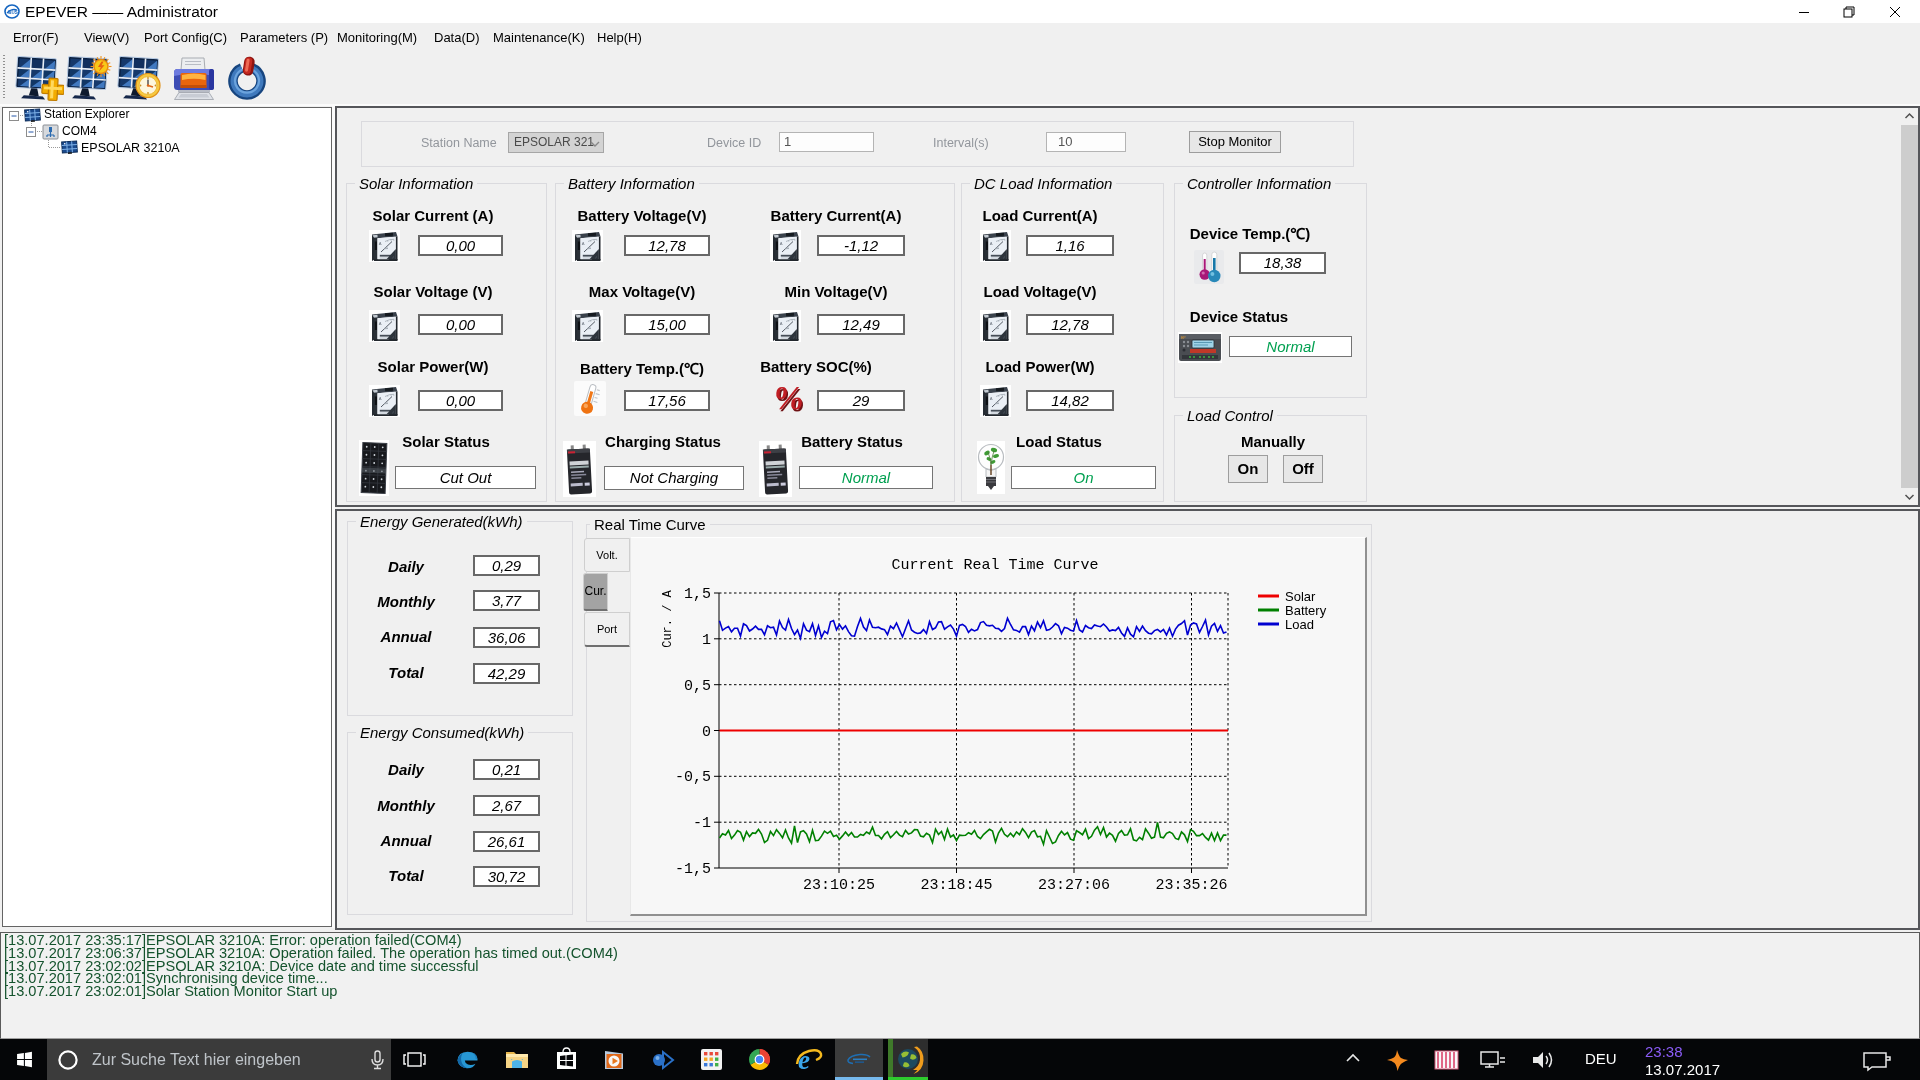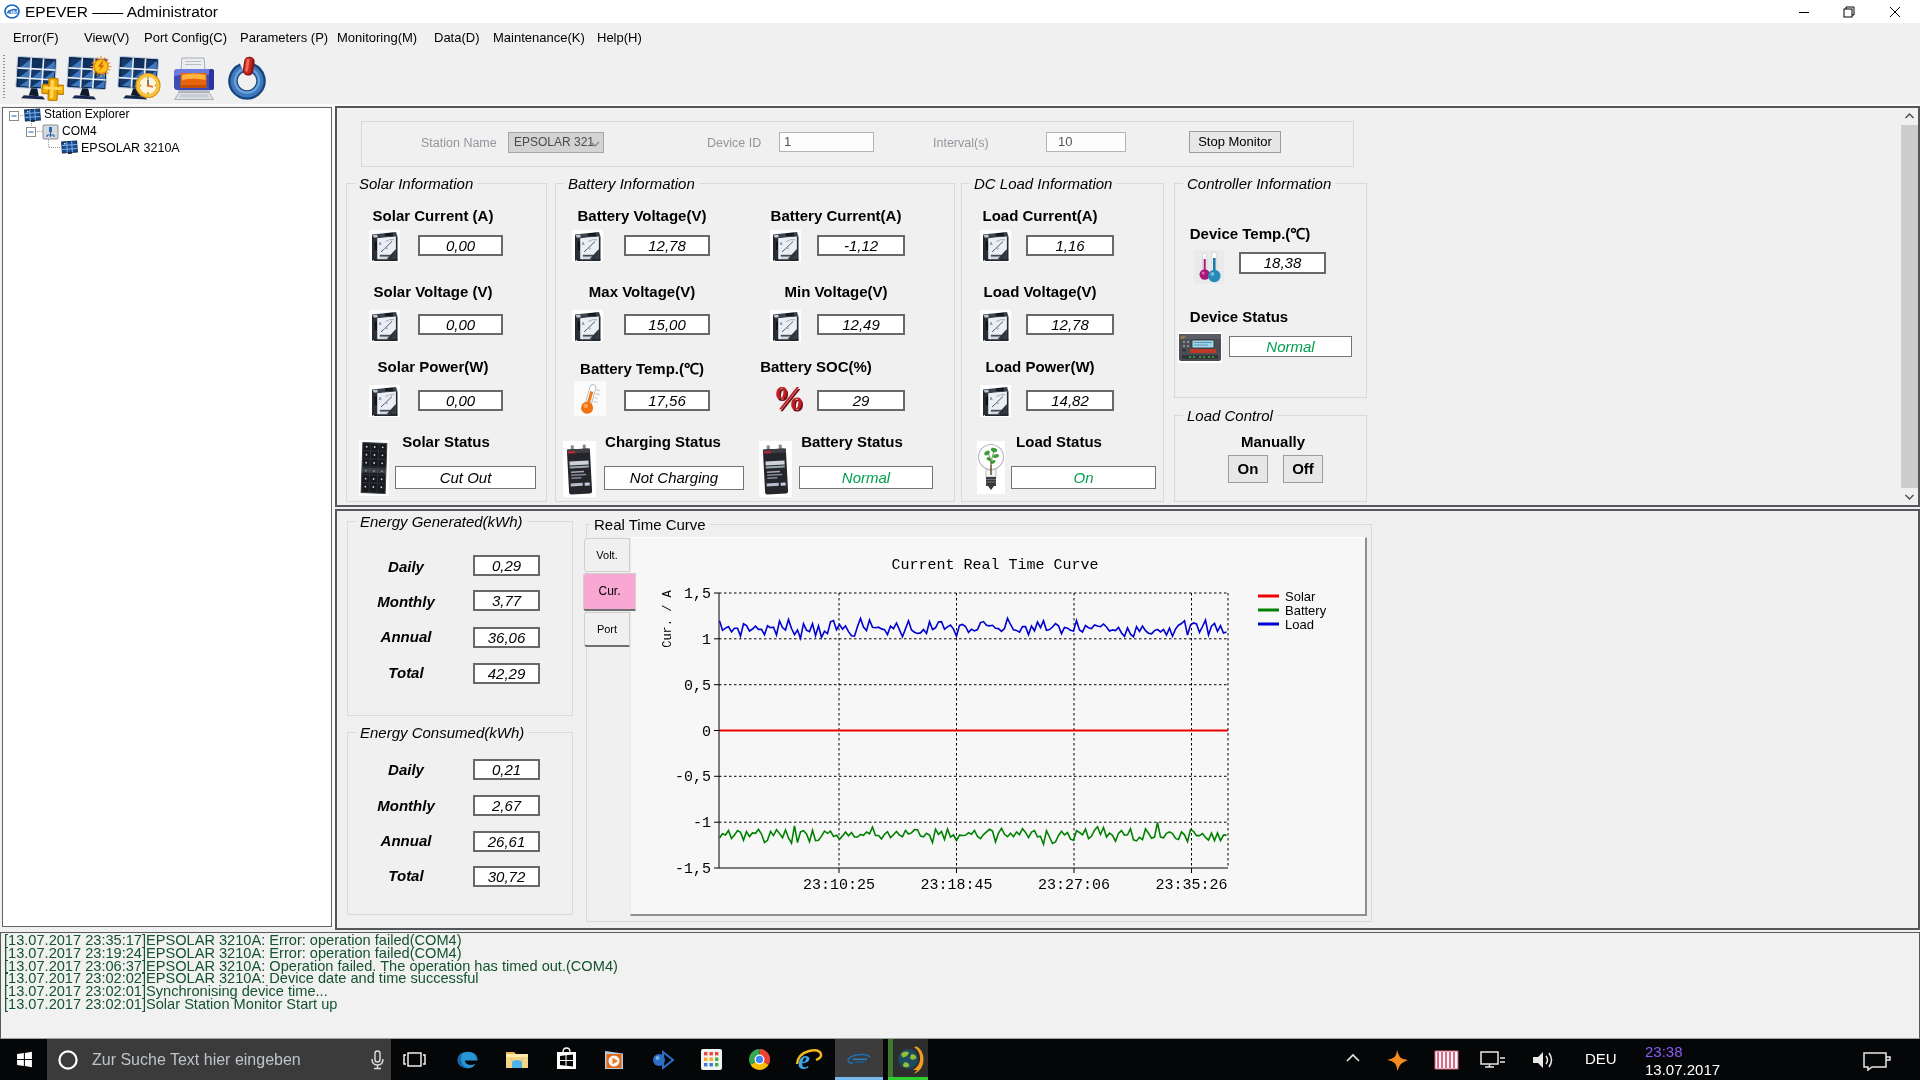--- a/index.html
+++ b/index.html
@@ -755,21 +755,21 @@
 <div class="vbox" style="left:473px;top:831px;width:67px;height:21px;line-height:17px">26,61</div>
 <div class="abs" style="left:340px;top:867px;width:132px;text-align:center;font-weight:bold;font-style:italic;font-size:15px">Total</div>
 <div class="vbox" style="left:473px;top:866px;width:67px;height:21px;line-height:17px">30,72</div>
 <div class="gbox" style="left:586px;top:524px;width:786px;height:398px">
     <span class="gtitle" style="font-style:normal;left:3px">Real Time Curve</span>
   </div>
 
 <div class="abs" style="left:630px;top:537px;width:737px;height:379px;background:#f7f7f7;border-right:2px solid #909090;border-bottom:2px solid #909090;border-top:1px solid #fff;border-left:1px solid #e8e8e8"></div>
 
 <div class="abs" style="left:584px;top:538px;width:46px;height:34px;background:#f0f0f0;border:1px solid #cfcfcf;border-radius:3px 0 0 3px;font-size:11px;text-align:center;line-height:33px">Volt.</div>
-<div class="abs" style="left:583px;top:573px;width:53px;height:38px;background:#f9a8d4;border:1px solid #cfcfcf;border-bottom:2px solid #6f6f6f;border-radius:3px 0 0 3px;font-size:12px;text-align:center;line-height:35px">Cur.</div>
+<div class="abs" style="left:583px;top:573px;width:25px;height:38px;background:#a3a3a3;border:1px solid #cfcfcf;border-bottom:2px solid #6f6f6f;border-radius:3px 0 0 3px;font-size:12px;text-align:center;line-height:35px">Cur.</div>
 <div class="abs" style="left:584px;top:612px;width:46px;height:35px;background:#f0f0f0;border:1px solid #cfcfcf;border-bottom:2px solid #6f6f6f;border-radius:3px 0 0 3px;font-size:11px;text-align:center;line-height:32px">Port</div>
 <svg class="abs" style="left:0;top:0" width="1920" height="1080" viewBox="0 0 1920 1080">
 <text x="995" y="569" font-size="15" text-anchor="middle" font-family="Liberation Mono,monospace">Current Real Time Curve</text>
 <text x="671" y="617" font-size="12" text-anchor="middle" font-family="Liberation Mono,monospace" transform="rotate(-90 672 618)">Cur. / A</text>
 <line x1="719" y1="593" x2="1228" y2="593" stroke="#000" stroke-width="1" stroke-dasharray="2.5 2.5"></line>
     <line x1="714" y1="593" x2="719" y2="593" stroke="#000" stroke-width="1"></line>
     <text x="711" y="598" font-size="15" text-anchor="end" font-family="Liberation Mono,monospace">1,5</text>
     <line x1="719" y1="638.8" x2="1228" y2="638.8" stroke="#000" stroke-width="1" stroke-dasharray="2.5 2.5"></line>
     <line x1="714" y1="638.8" x2="719" y2="638.8" stroke="#000" stroke-width="1"></line>
     <text x="711" y="643.8" font-size="15" text-anchor="end" font-family="Liberation Mono,monospace">1</text>
@@ -808,21 +808,20 @@
 <line x1="1258" y1="596" x2="1279" y2="596" stroke="#ee0000" stroke-width="3"></line>
 <line x1="1258" y1="610" x2="1279" y2="610" stroke="#008000" stroke-width="3"></line>
 <line x1="1258" y1="624" x2="1279" y2="624" stroke="#0000d0" stroke-width="3"></line>
 <text x="1285" y="601" font-size="13" font-family="Liberation Sans,sans-serif">Solar</text>
 <text x="1285" y="615" font-size="13" font-family="Liberation Sans,sans-serif">Battery</text>
 <text x="1285" y="629" font-size="13" font-family="Liberation Sans,sans-serif">Load</text>
 </svg>
 
 <div class="abs" style="left:0;top:932px;width:1920px;height:107px;background:#f1f1f1;border:1px solid #5a5a5a;border-bottom:1px solid #a0a0a0;font-size:14.6px;line-height:12.75px;padding:1px 0 0 3px;color:#14532d">
 <div class="logline">[13.07.2017 23:35:17]EPSOLAR 3210A: Error: operation failed(COM4)</div>
-    <div class="logline">[13.07.2017 23:19:24]EPSOLAR 3210A: Error: operation failed(COM4)</div>
     <div class="logline">[13.07.2017 23:06:37]EPSOLAR 3210A: Operation failed.  The operation has timed out.(COM4)</div>
     <div class="logline">[13.07.2017 23:02:02]EPSOLAR 3210A: Device date and time successful</div>
     <div class="logline">[13.07.2017 23:02:01]Synchronising device time...</div>
     <div class="logline">[13.07.2017 23:02:01]Solar Station Monitor Start up</div>
 </div>
 
 <div class="abs" style="left:0;top:1039px;width:1920px;height:41px;background:#050608"></div>
 <svg class="abs" style="left:16px;top:1051px" width="17" height="17" viewBox="0 0 16 16">
 <polygon points="1,2.8 7.4,1.9 7.4,7.5 1,7.5" fill="#fff"></polygon>
 <polygon points="8.4,1.8 15,0.8 15,7.5 8.4,7.5" fill="#fff"></polygon>

